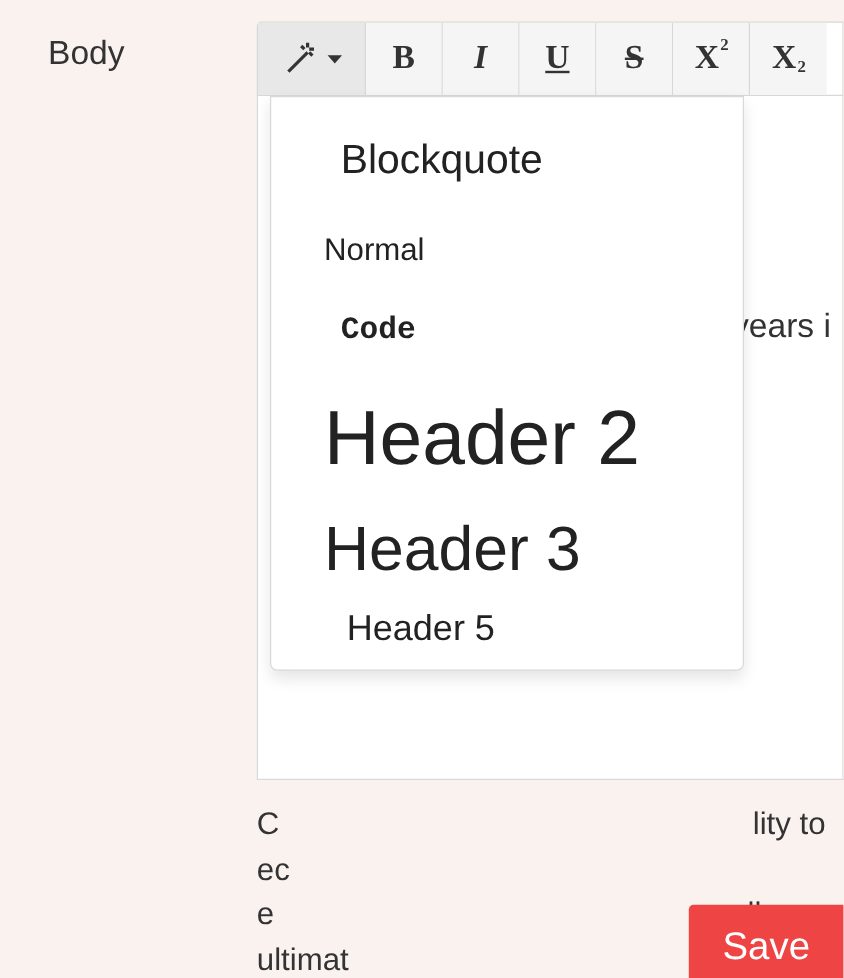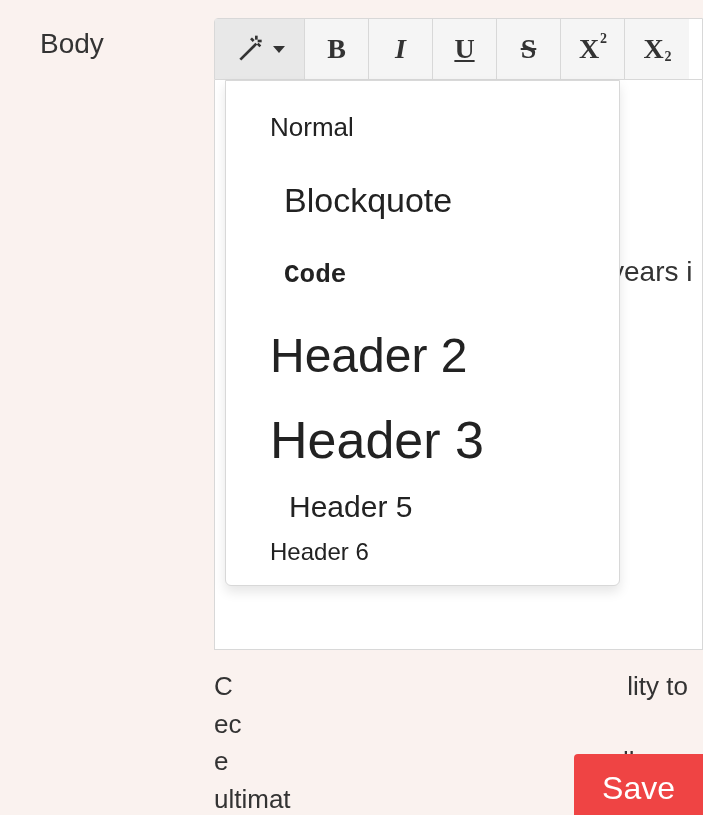--- a/index.html
+++ b/index.html
@@ -116,21 +116,21 @@
     .dropdown-item {
       padding: 14px 44px;
       cursor: pointer;
       color: #222;
       line-height: 1.1;
     }
     .dropdown-item.normal { font-size: 26px; padding-top: 18px; padding-bottom: 20px; }
     .dropdown-item.blockquote { font-size: 34px; padding-left: 58px; padding-top: 20px; padding-bottom: 24px; }
     .dropdown-item.code { font-family: "Courier New", monospace; font-size: 26px; padding-left: 58px; padding-top: 18px; padding-bottom: 24px; font-weight: bold; }
     .dropdown-item.h1 { font-size: 56px; font-weight: 500; color: #8076b4; padding-top: 22px; padding-bottom: 20px; }
-    .dropdown-item.h2 { font-size: 48px; font-weight: 500; padding-top: 16px; padding-bottom: 16px; }
+    .dropdown-item.h2 { font-size: 64px; font-weight: 500; padding-top: 16px; padding-bottom: 16px; }
     .dropdown-item.h3 { font-size: 52px; font-weight: 500; padding-top: 14px; padding-bottom: 12px; }
     .dropdown-item.h4 { font-size: 36px; font-weight: 500; padding-top: 10px; padding-bottom: 10px; }
     .dropdown-item.h5 { font-size: 30px; font-weight: 500; padding-top: 8px; padding-bottom: 8px; margin-left: 19px; }
     .dropdown-item.h6 { font-size: 24px; font-weight: 500; padding-top: 8px; padding-bottom: 10px; }
     .hint-text {
       position: absolute;
       left: 214px;
       top: 668px;
       right: 0;
       font-size: 26px;
@@ -181,27 +181,26 @@
       <span class="sup-sub">X</span>
         <span class="sub-text">2</span>
     </div>
   </div>
   <div class="editor-body">
     <span class="visible-text">years i</span>
   </div>
 </div>
 
 <div class="dropdown">
+  <div class="dropdown-item blockquote">Blockquote</div>
   <div class="dropdown-item normal">Normal</div>
-  <div class="dropdown-item blockquote">Blockquote</div>
   <div class="dropdown-item code">Code</div>
   <div class="dropdown-item h2">Header 2</div>
   <div class="dropdown-item h3">Header 3</div>
   <div class="dropdown-item h5">Header 5</div>
-  <div class="dropdown-item h6">Header 6</div>
 </div>
 
 <div class="hint-text">
   <span>C</span>
   <span style="display:inline-block; width:380px;"></span>
   <span>lity to ec</span><br>
   <span>e</span>
   <span style="display:inline-block; width:380px;"></span>
   <span>ll ultimat</span>
 </div>

